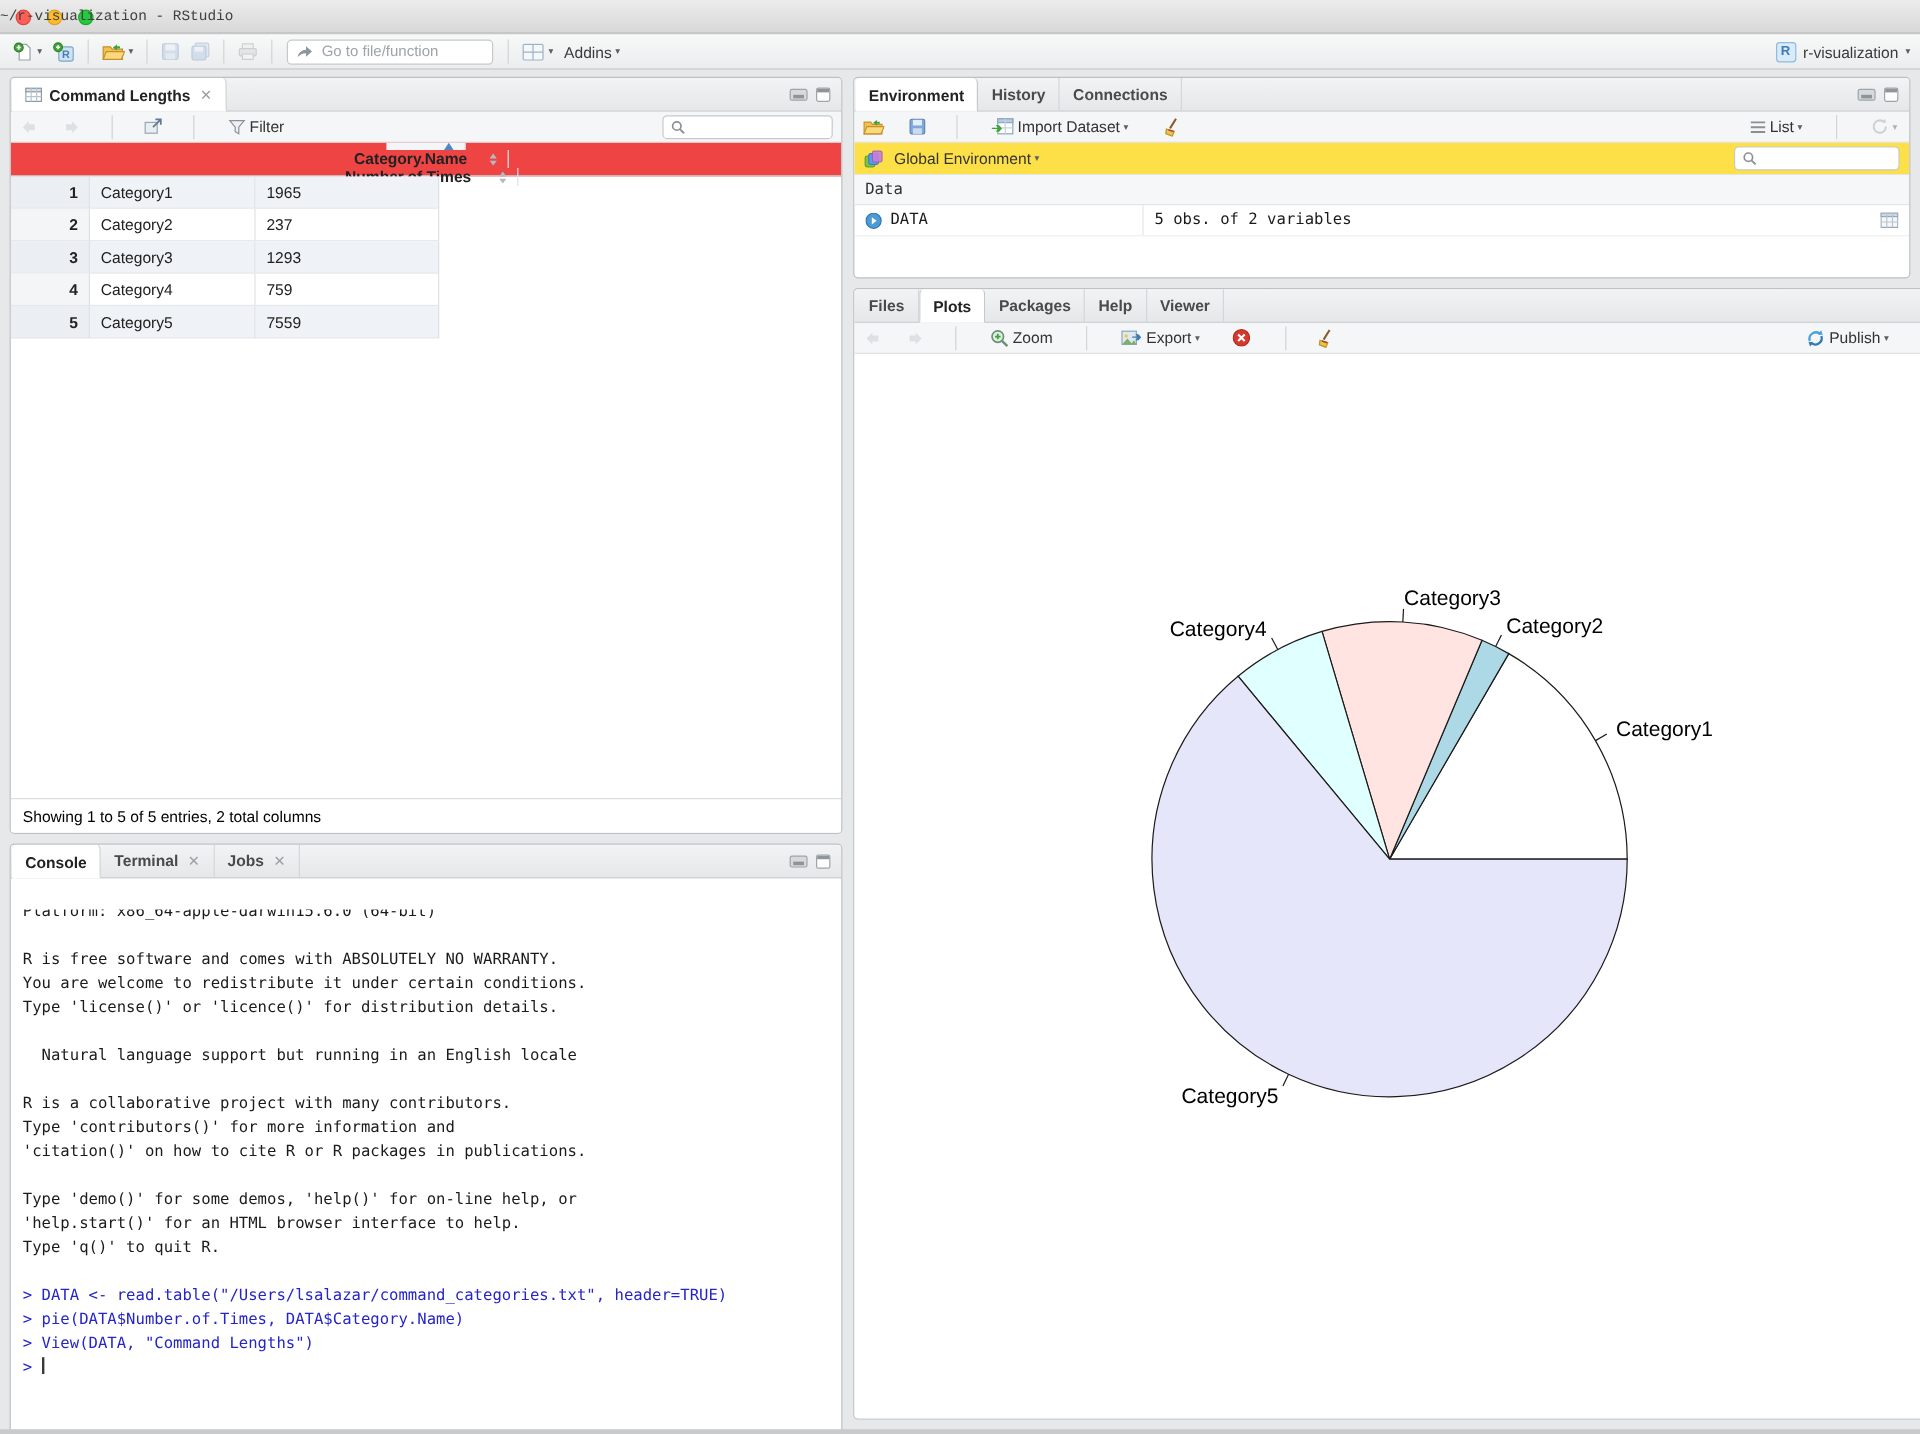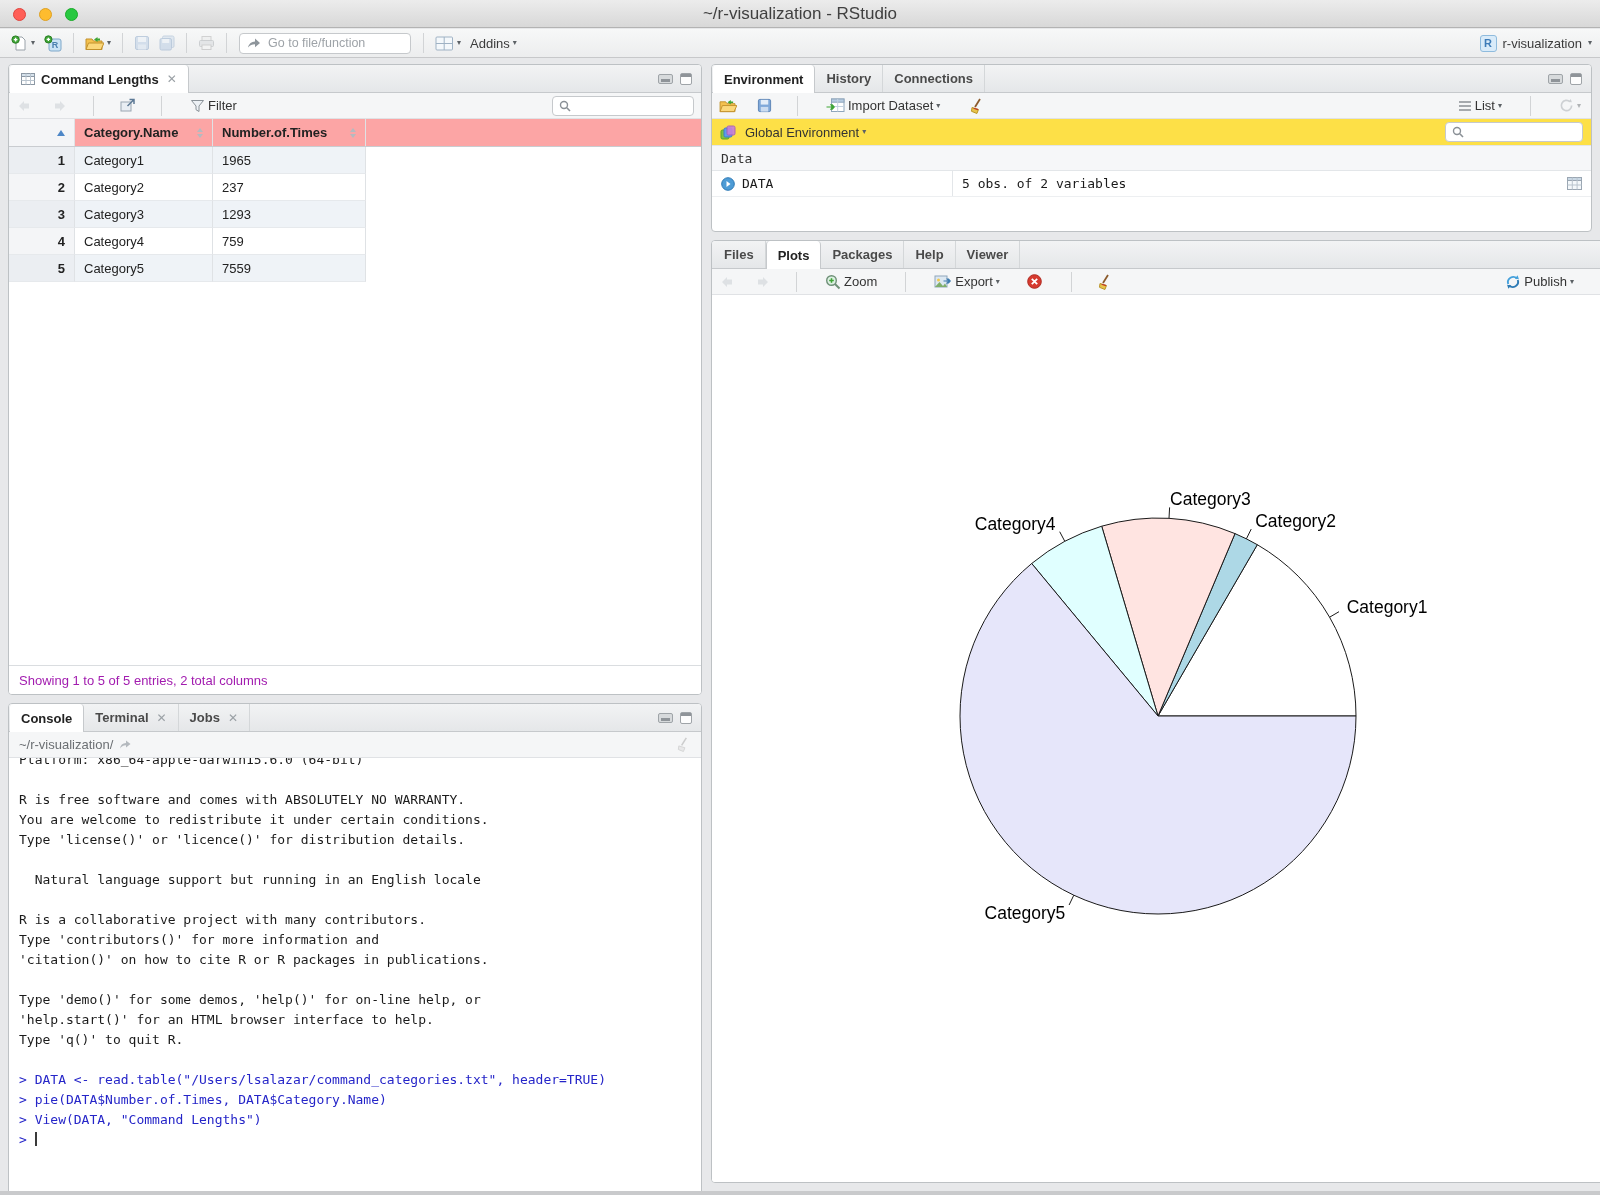--- a/index.html
+++ b/index.html
@@ -9,22 +9,22 @@
     font-family:"Liberation Sans", sans-serif; background:#E7E8EA; color:#333;
   }
   
   .titlebar{position:absolute;top:0;left:0;right:0;height:28px;
     background:linear-gradient(#ECECEC,#D8D8D8);border-bottom:1px solid #B3B3B3;}
   .traffic{position:absolute;top:8px;left:13px;display:flex;gap:13px;}
   .light{width:13px;height:13px;border-radius:50%;}
   .light.red{background:#FF5F57;border:1px solid #E0443E;}
   .light.yellow{background:#FEBC2E;border:1px solid #DEA123;}
   .light.green{background:#28C840;border:1px solid #1AAB29;}
-  .win-title{position:absolute;left:0;right:0;top:0;text-align:center;line-height:28px;
-    font-size:17px;color:#404040;}
+  .win-title{position:absolute;left:0;right:0;top:0;text-align:left;line-height:28px;
+    font-size:12px;color:#404040;font-family:Liberation Mono, monospace;}
   
   .main-toolbar{position:absolute;top:29px;left:0;right:0;height:29px;
     background:linear-gradient(#F7F8F8,#ECEDEE);border-bottom:1px solid #C7C8CA;
     display:flex;align-items:center;padding:0 8px;gap:3px;font-size:13px;color:#3B3B3B;}
   .tb-btn{display:flex;align-items:center;gap:3px;padding:2px 3px;border-radius:3px;}
   .tb-sep{width:1px;height:20px;background:#D2D4D6;margin:0 5px;}
   .caret{font-size:8px;color:#5C6165;line-height:1;}
   .goto-box{display:flex;align-items:center;gap:6px;width:172px;height:21px;background:#fff;
     border:1px solid #C6C9CC;border-radius:4px;padding:0 7px;margin:0 4px;}
   .goto-box input{border:0;outline:0;flex:1;font-size:12.5px;color:#555;background:transparent;
@@ -55,40 +55,40 @@
   .ic-min:after{content:"";position:absolute;left:2px;right:2px;bottom:1px;height:3px;background:#8F9499;}
   .ic-max{width:12px;height:12px;border:1px solid #9FA4A8;border-radius:2px;background:#FDFDFD;
     position:relative;}
   .ic-max:after{content:"";position:absolute;left:0;right:0;top:0;height:3px;background:#8F9499;}
   .pane-toolbar{height:26px;background:#F5F6F7;border-bottom:1px solid #E0E2E5;
     display:flex;align-items:center;padding:0 7px;gap:20px;font-size:13px;color:#333;}
   .searchbox{display:flex;align-items:center;gap:5px;height:20px;background:#fff;
     border:1px solid #C6C9CC;border-radius:4px;padding:0 6px;}
   .searchbox input{border:0;outline:0;width:100%;background:transparent;}
   
-  .dv-hrow{display:flex;height:28px;border-bottom:1px solid #C9CCD0;background:#fca5a5;
-    font-weight:700;font-size:13px;color:#222;align-items:center;}
+  .dv-hrow{display:flex;height:28px;border-bottom:1px solid #C9CCD0;background:#ef4444;
+    font-weight:700;font-size:13px;color:#222;align-items:center;flex-direction:column;}
   .dv-row{display:flex;height:27px;font-size:13px;color:#222;align-items:center;}
   .dv-row.striped .c{background:#EFF3F7;}
   .c{height:100%;display:flex;align-items:center;padding:0 9px;border-right:1px solid #DFE2E5;
     border-bottom:1px solid #E6E9EC;}
   .dv-hrow .c{border-bottom:0;}
   .c.num{width:66px;justify-content:flex-end;font-weight:700;background:#F4F5F7;}
   .dv-row.striped .c.num{background:#EBEEF2;}
   .c.col1{width:138px;}
   .c.col2{width:153px;}
   .sortpair{margin-left:auto;display:flex;flex-direction:column;gap:2px;align-items:center;}
   .tri-up-s{width:0;height:0;border-left:3.5px solid transparent;border-right:3.5px solid transparent;
     border-bottom:4px solid #B4BAC0;}
   .tri-dn-s{width:0;height:0;border-left:3.5px solid transparent;border-right:3.5px solid transparent;
     border-top:4px solid #B4BAC0;}
   .tri-up-blue{width:0;height:0;border-left:4.5px solid transparent;border-right:4.5px solid transparent;
     border-bottom:6px solid #4E87C7;margin-left:auto;}
   .dv-status{position:absolute;bottom:0;left:0;right:0;height:29px;border-top:1px solid #DADDE0;
-    display:flex;align-items:center;padding-left:10px;font-size:13px;color:#a21caf;background:#fff;}
+    display:flex;align-items:center;padding-left:10px;font-size:13px;color:#000000;background:#fff;}
   
   .env-scope{height:27px;border-bottom:1px solid #E3E6E9;display:flex;align-items:center;
     padding:0 8px;gap:6px;font-size:13px;color:#333;background:#fde047;}
   .env-section{height:25px;background:#F6F7F9;border-bottom:1px solid #E3E6E9;display:flex;
     align-items:center;padding:0 9px;font-family:"DejaVu Sans Mono",monospace;font-size:13px;color:#333;}
   .env-row{height:26px;border-bottom:1px solid #EDEFF1;display:flex;align-items:center;
     font-family:"DejaVu Sans Mono",monospace;font-size:13px;color:#1A1A1A;}
   .env-name{width:240px;display:flex;align-items:center;gap:7px;padding:0 9px;height:100%;}
   .env-val{flex:1;padding:0 9px;border-left:1px solid #E3E6E9;height:100%;display:flex;align-items:center;}
   
@@ -567,31 +567,16 @@
       </div>
     <div class="tab">
         <span>Jobs</span>
         <span class="x">✕</span>
       </div>
     <div class="minmax">
       <span class="ic-min"></span>
       <span class="ic-max"></span>
     </div>
   </div>
-  <div class="path-bar">
-    <span>~/r-visualization/</span>
-    <span class="icon">
-      <svg width="13" height="11" viewBox="0 0 13 11">
-          <path d="M7 1.5l4.5 3.5L7 8.5V6.2C4 6.2 2.3 7.5 1 9.5 1.5 6 3.5 4.2 7 3.9z" fill="#B4B9BE"></path>
-        </svg>
-    </span>
-    <span class="spacer"></span>
-    <span class="icon disabled">
-      <svg width="15" height="15" viewBox="0 0 16 16">
-          <line x1="11" y1="1" x2="6" y2="9" stroke="#9C9C9C" stroke-width="1.7"></line>
-          <path d="M3 9.5l6.5 2-1.6 4-5.4-2.2z" fill="#D9D9D9" stroke="#ABABAB"></path>
-        </svg>
-    </span>
-  </div>
   <div class="console-body" id="console-body"><div class="console-line">Platform: x86_64-apple-darwin15.6.0 (64-bit)</div><div class="console-line">&nbsp;</div><div class="console-line">R is free software and comes with ABSOLUTELY NO WARRANTY.</div><div class="console-line">You are welcome to redistribute it under certain conditions.</div><div class="console-line">Type 'license()' or 'licence()' for distribution details.</div><div class="console-line">&nbsp;</div><div class="console-line">  Natural language support but running in an English locale</div><div class="console-line">&nbsp;</div><div class="console-line">R is a collaborative project with many contributors.</div><div class="console-line">Type 'contributors()' for more information and</div><div class="console-line">'citation()' on how to cite R or R packages in publications.</div><div class="console-line">&nbsp;</div><div class="console-line">Type 'demo()' for some demos, 'help()' for on-line help, or</div><div class="console-line">'help.start()' for an HTML browser interface to help.</div><div class="console-line">Type 'q()' to quit R.</div><div class="console-line">&nbsp;</div><div class="console-line input">&gt; DATA &lt;- read.table("/Users/lsalazar/command_categories.txt", header=TRUE)</div><div class="console-line input">&gt; pie(DATA$Number.of.Times, DATA$Category.Name)</div><div class="console-line input">&gt; View(DATA, "Command Lengths")</div><div class="console-line input">&gt; <span class="cursor"></span></div></div>
 </div>
 
 <div class="bottom-edge"></div>
 
 </body></html>

